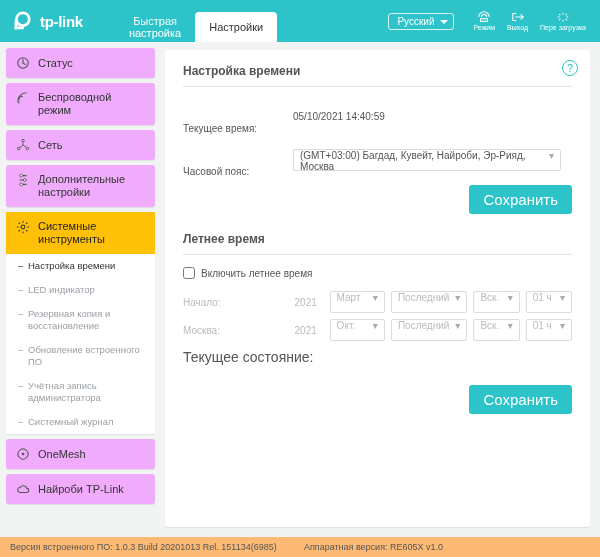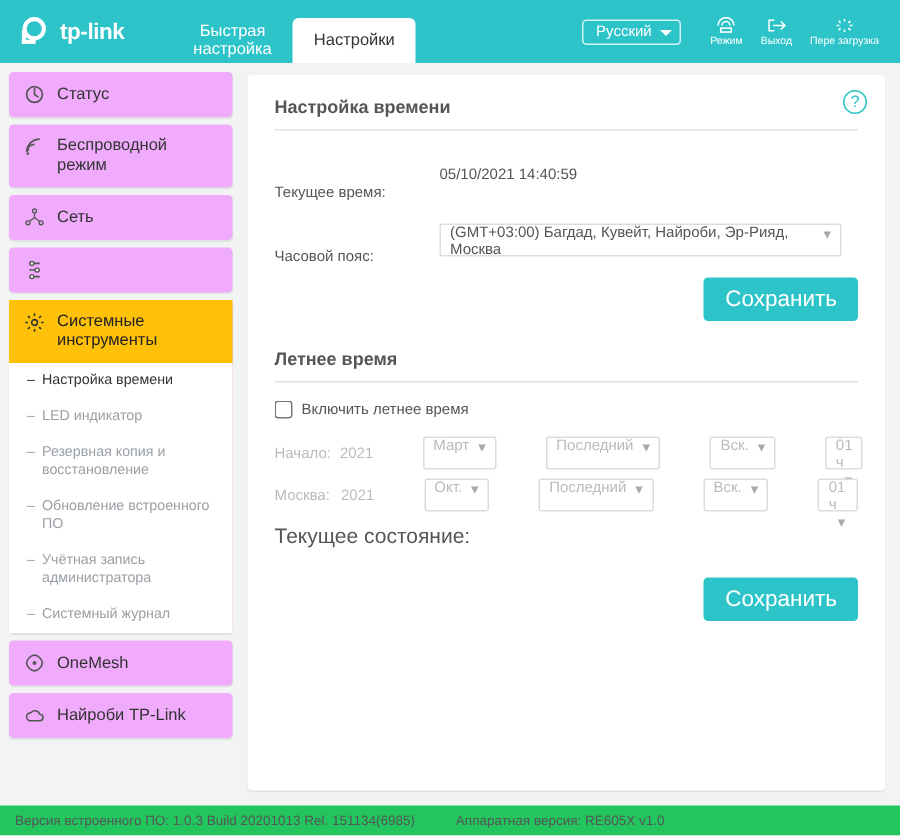--- a/index.html
+++ b/index.html
@@ -34,35 +34,35 @@
   
   .content { flex:1; padding:8px 10px 10px 10px; overflow:hidden;}
   .panel { background:#fff; border-radius:3px; box-shadow:0 1px 1px rgba(0,0,0,.08); padding:14px 18px 24px 18px; height:100%; position:relative;}
   .help { position:absolute; top:10px; right:12px; width:16px; height:16px; border:1.5px solid #2cc4c8; border-radius:50%; color:#2cc4c8; font-size:11px; display:flex; align-items:center; justify-content:center; cursor:pointer;}
   h2.section { font-size:12px; font-weight:bold; color:#555; border-bottom:1px solid #e3e3e3; padding-bottom:8px; margin-bottom:12px; }
   .row { display:flex; align-items:center; margin-bottom:8px; font-size:10px; color:#555;}
   .row .label { width:110px;margin-top:24px; }
   .sel { border:1px solid #dcdcdc; border-radius:2px; background:#fff; height:22px; display:inline-flex; justify-content:space-between; padding:0 6px; font-size:10px; color:#555; cursor:pointer; position:relative;}
   .sel .caret { margin-left:6px; color:#aaa;}
   .sel.wide { width:268px; }
-  .sel.sm { color:#bbb;margin-left:27px; }
+  .sel.sm { color:#bbb; }
   .btnrow { display:flex; justify-content:flex-end; margin:6px 0 18px 0;}
   .btn { background:#2cc4c8; color:#fff; border:none; border-radius:3px; padding:6px 14px; font-size:15px; cursor:pointer;}
   .chk { display:flex; align-items:center; gap:6px; font-size:10px; color:#555; margin-bottom:12px;}
   .chk input { width:12px; height:12px; cursor:pointer; }
   .dst-row { display:flex; align-items:center; gap:6px; margin-bottom:6px; font-size:10px;}
   .dst-row .label { width:110px; color:#bbb;}
   .dst-row .year { width:40px; text-align:center; color:#bbb;}
   .sel.month { width:60px; }
   .sel.ord { width:82px; }
   .sel.day { width:50px; }
-  .sel.hour { width:50px;flex-direction:column; }
+  .sel.hour { width:50px; }
   .state-row { font-size:14px; color:#555; margin-top:8px;}
   
-  .footer { height:20px; background:#22c55e; display:flex; align-items:center; font-size:9px; color:#555; padding:0 10px;}
+  .footer { height:20px; background:#fdba74; display:flex; align-items:center; font-size:9px; color:#555; padding:0 10px;}
   .footer .grow { flex:1; }
   .footer .mid { text-align:center; }
   .footer a { color:#555; text-decoration:underline; margin-left:10px; cursor:pointer;margin-top:40px;}
 </style>
 </head>
 <body>
 
 <div class="header">
   <div class="logo">
     <svg viewBox="0 0 24 24">
@@ -134,20 +134,21 @@
     </div>
       </div>
     <div class="navcard">
         <div class="navitem multi">
       <svg viewBox="0 0 16 16">
             <path d="M4 3 H12 M4 8 H12 M4 13 H12" stroke="#555" stroke-width="1.3"></path>
             <circle cx="6" cy="3" r="1.5" fill="#fff" stroke="#555"></circle>
             <circle cx="10" cy="8" r="1.5" fill="#fff" stroke="#555"></circle>
             <circle cx="6" cy="13" r="1.5" fill="#fff" stroke="#555"></circle>
           </svg>
+      <span class="lbl">Дополнительные настройки</span>
     </div>
       </div>
     <div class="navcard">
       <div class="navitem multi active">
         <svg viewBox="0 0 16 16">
             <circle cx="8" cy="8" r="2.2" fill="none" stroke="#333" stroke-width="1.2"></circle>
             <path d="M8 1 V3 M8 13 V15 M1 8 H3 M13 8 H15 M3 3 L4.5 4.5 M11.5 11.5 L13 13 M3 13 L4.5 11.5 M11.5 4.5 L13 3" stroke="#333" stroke-width="1.2"></path>
           </svg>
         <span class="lbl">Системные инструменты</span>
       </div>

